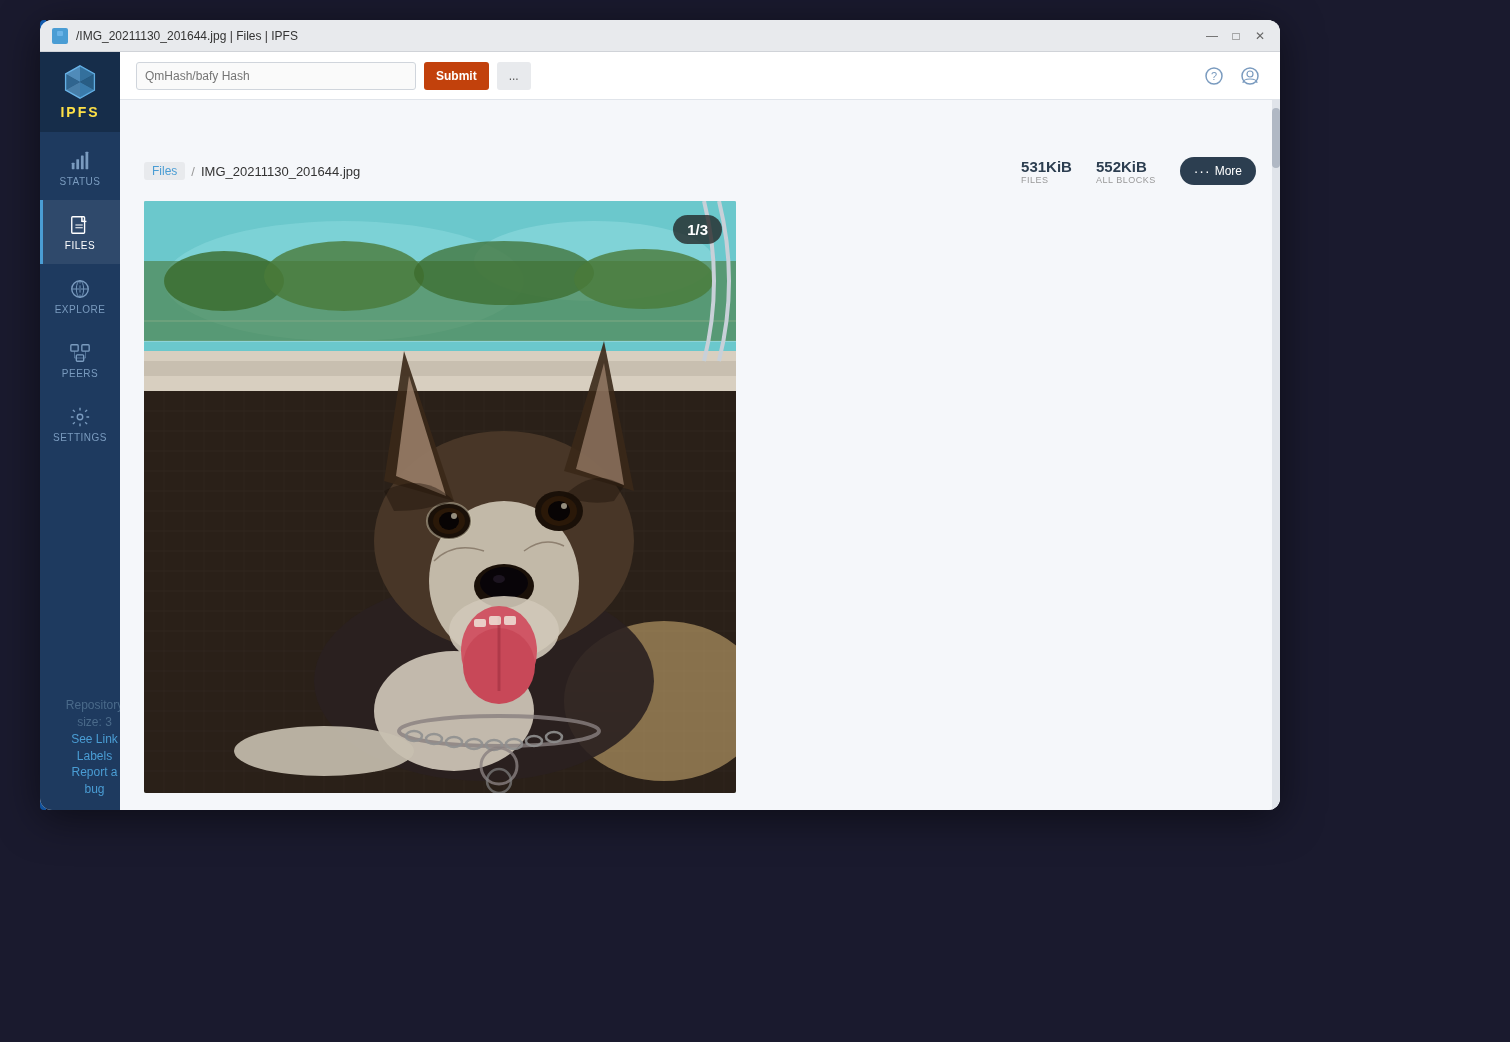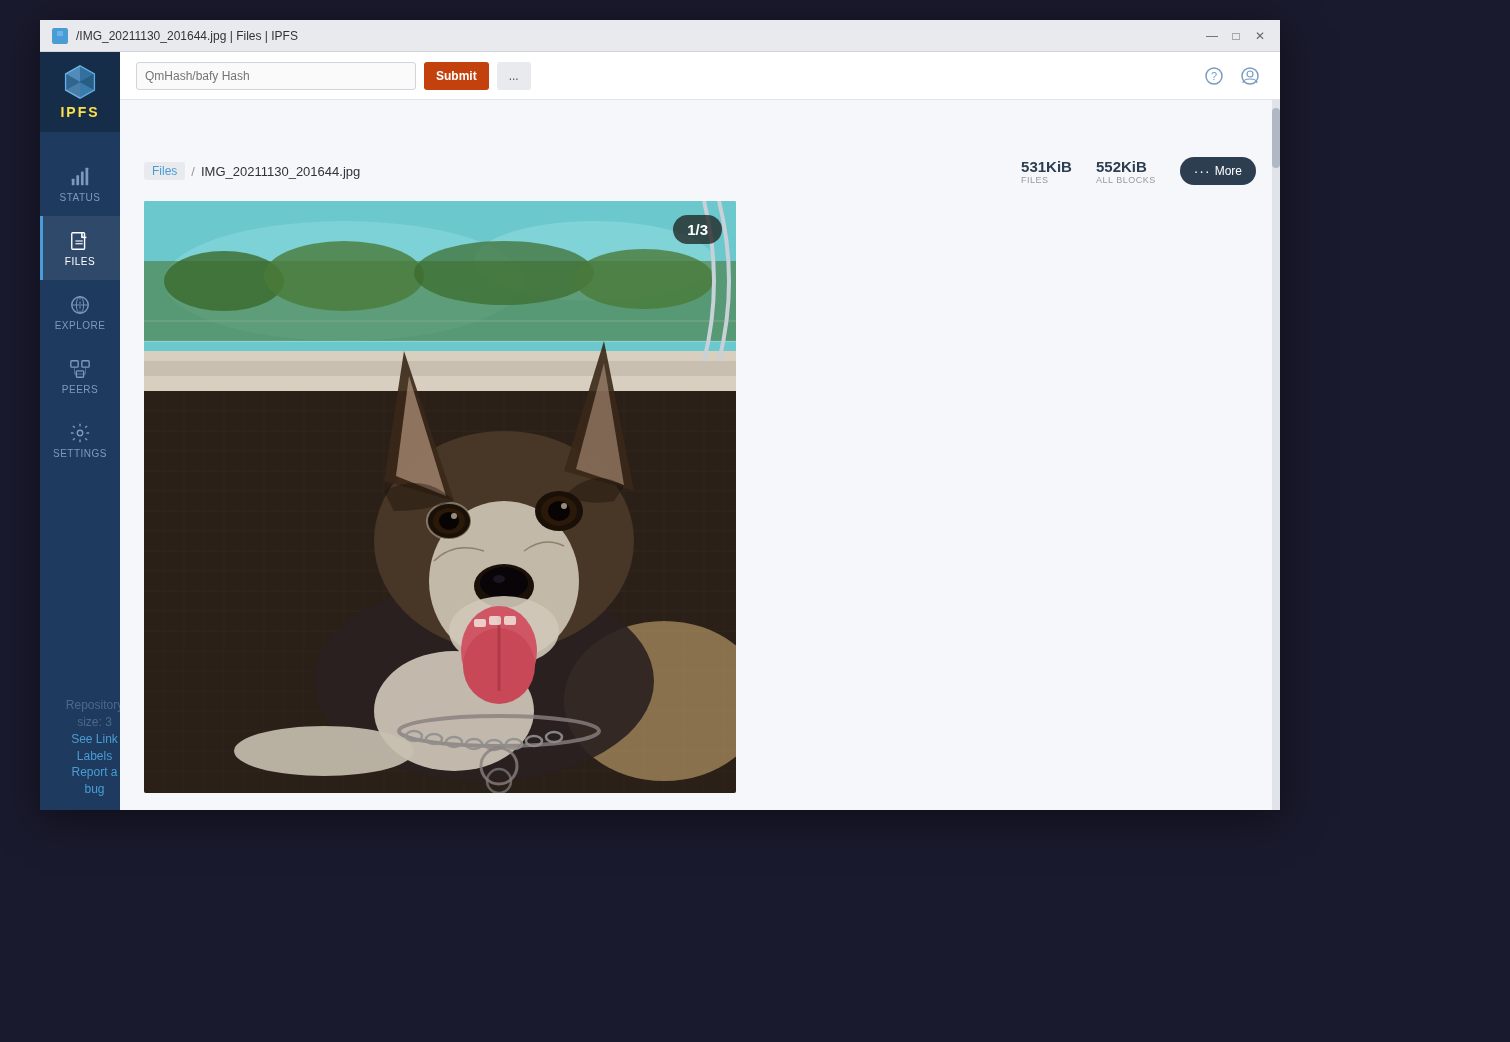--- a/index.html
+++ b/index.html
@@ -13,21 +13,21 @@
     }
 
     
     .window {
       position: absolute;
       top: 20px;
       left: 40px;
       width: 1240px;
       height: 790px;
       background: #f5f7fa;
-      border-radius: 0;
+      border-radius: 12px;
       box-shadow: 0 8px 40px rgba(0,0,0,0.5);
       display: flex;
       flex-direction: column;
       overflow: hidden;
     }
 
     
     .title-bar {
       height: 32px;
       background: #e8eaed;
@@ -107,21 +107,21 @@
       color: #fde047;
       letter-spacing: 2px;
     }
 
     .sidebar-nav {
       flex: 1;
       width: 100%;
       display: flex;
       flex-direction: column;
       align-items: center;
-      padding-top: 20px;
+      padding-top: 4px;
     }
 
     .sidebar-item {
       width: 100%;
       height: 64px;
       display: flex;
       flex-direction: column;
       align-items: center;
       justify-content: center;
       cursor: pointer;

